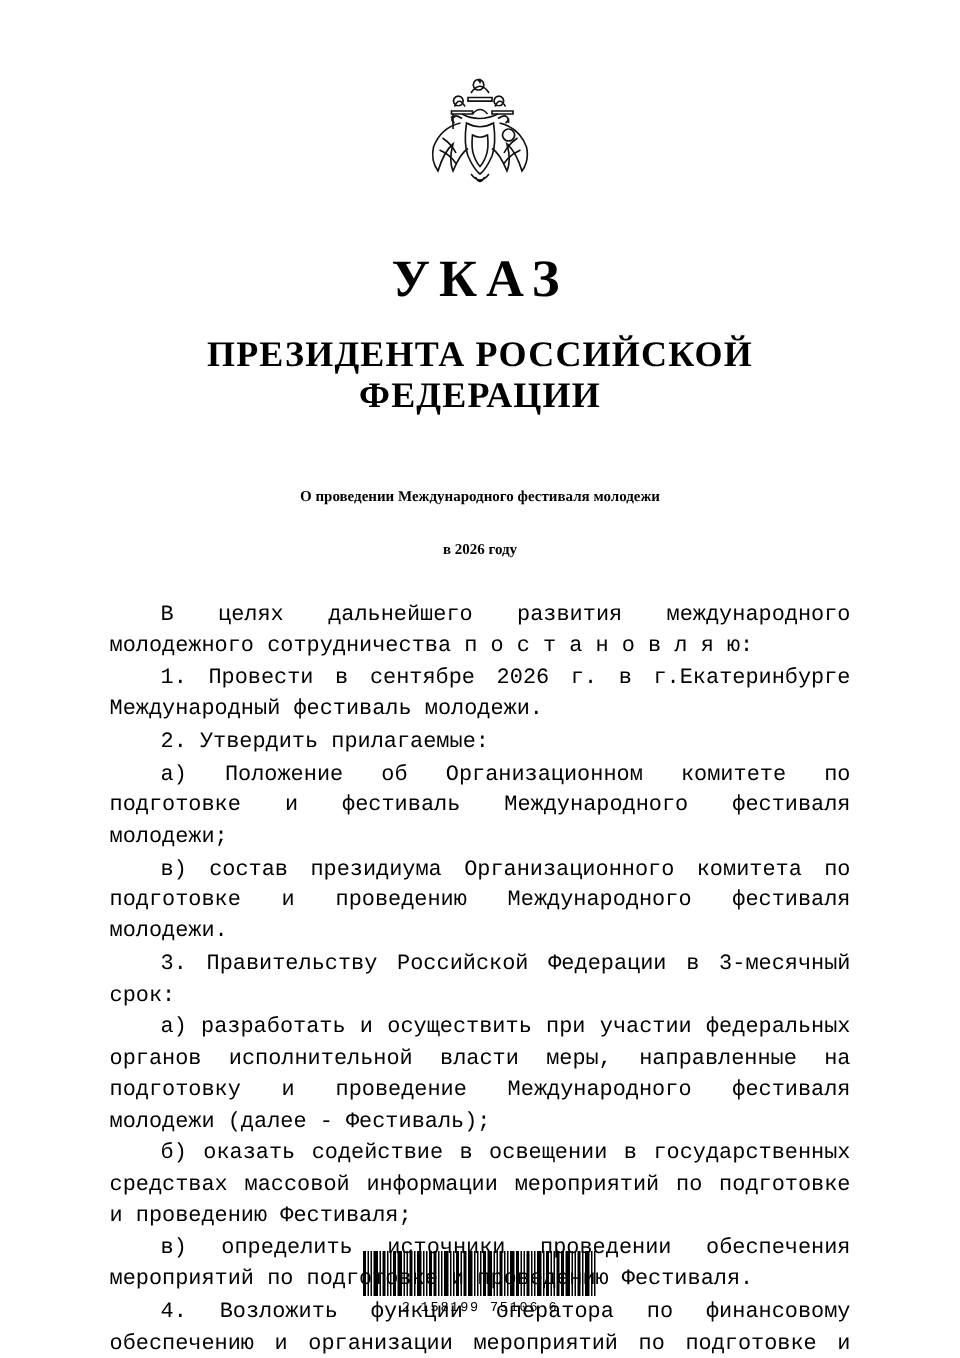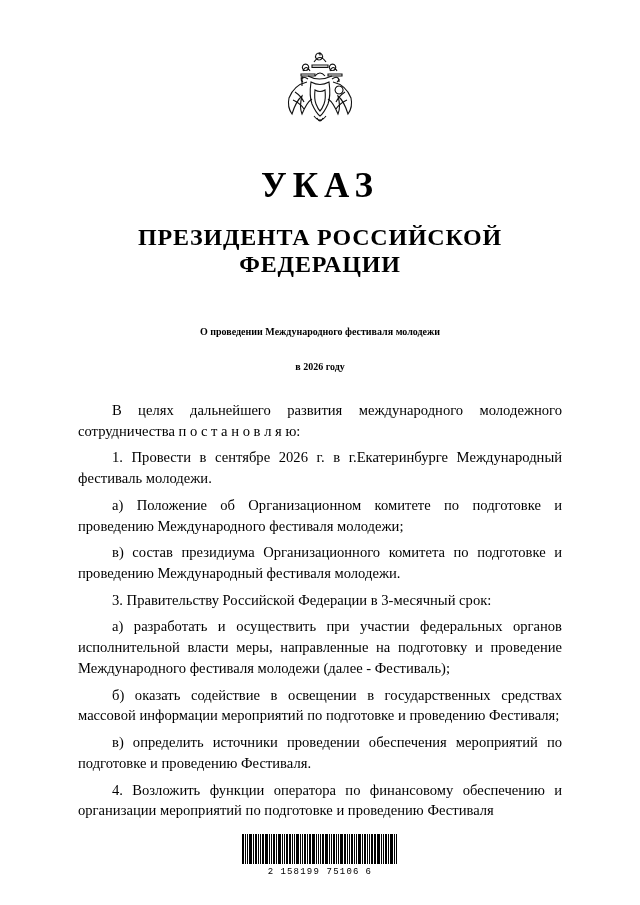--- a/index.html
+++ b/index.html
@@ -64,24 +64,25 @@
   }
 
   
   .body-text {
     margin-top: 26px;
     font-size: 14.6px;
     line-height: 1.42;
     text-align: justify;
   }
   .body-text p {
-    margin: 6px;
+    margin: 1px;
     text-indent: 34px;
     text-align: justify;
     text-justify: inter-word;
+    font-family: Liberation Mono, monospace;
   }
 
   
   .barcode-area {
     position: absolute;
     left: 0;
     right: 0;
     bottom: 28px;
     display: flex;
     flex-direction: column;
@@ -150,22 +151,23 @@
   <div class="doc-subtitle">ПРЕЗИДЕНТА РОССИЙСКОЙ ФЕДЕРАЦИИ</div>
 
   <div class="doc-heading">
     <span>О проведении Международного фестиваля молодежи</span>
     <span class="line2">в 2026 году</span>
   </div>
 
   <div class="body-text">
     <p>В целях дальнейшего развития международного молодежного сотрудничества  п о с т а н о в л я ю:</p>
     <p>1. Провести в сентябре 2026 г. в г.Екатеринбурге Международный фестиваль молодежи.</p>
-    <p>а) Положение об Организационном комитете по подготовке и проведению Международного фестиваля молодежи;</p>
-    <p>в) состав президиума Организационного комитета по подготовке и проведению Международный фестиваля молодежи.</p>
+    <p>2. Утвердить прилагаемые:</p>
+    <p>а) Положение об Организационном комитете по подготовке и фестиваль Международного фестиваля молодежи;</p>
+    <p>в) состав президиума Организационного комитета по подготовке и проведению Международного фестиваля молодежи.</p>
     <p>3. Правительству Российской Федерации в 3-месячный срок:</p>
     <p>а) разработать и осуществить при участии федеральных органов исполнительной власти меры, направленные на подготовку и проведение Международного фестиваля молодежи (далее - Фестиваль);</p>
     <p>б) оказать содействие в освещении в государственных средствах массовой информации мероприятий по подготовке и проведению Фестиваля;</p>
     <p>в) определить источники проведении обеспечения мероприятий по подготовке и проведению Фестиваля.</p>
     <p>4. Возложить функции оператора по финансовому обеспечению и организации мероприятий по подготовке и проведению Фестиваля</p>
   </div>
 
   <div class="barcode-area">
     <div class="barcode" id="barcode">
         <i style="width: 2px;"></i>

